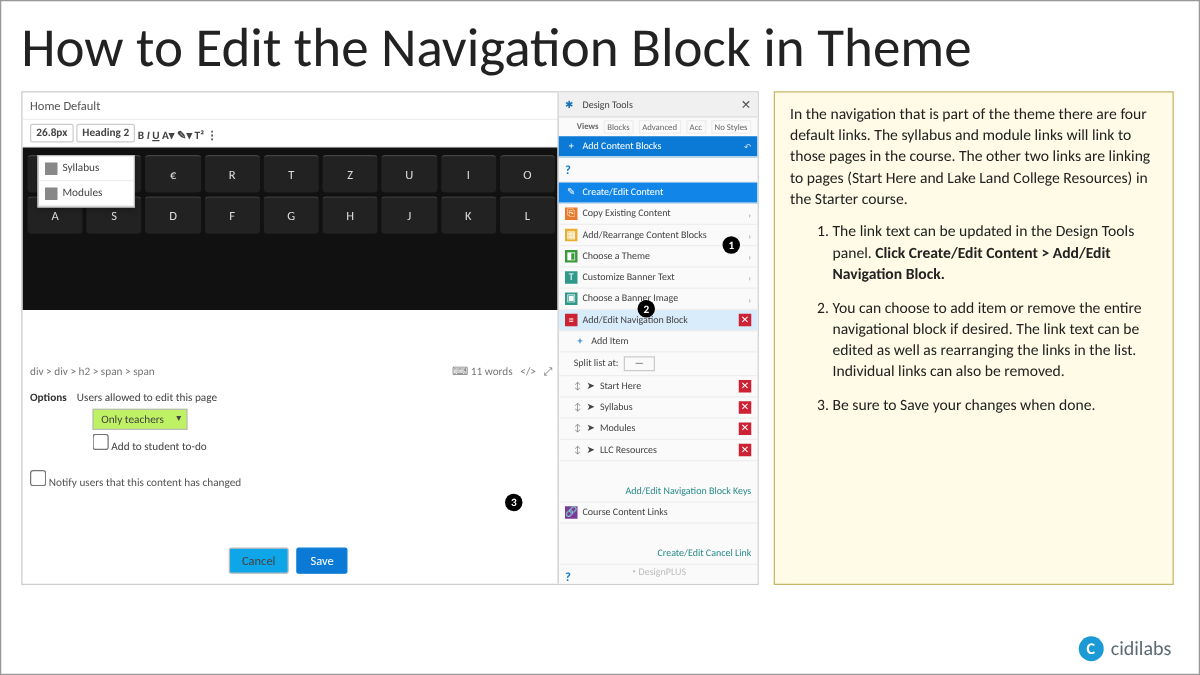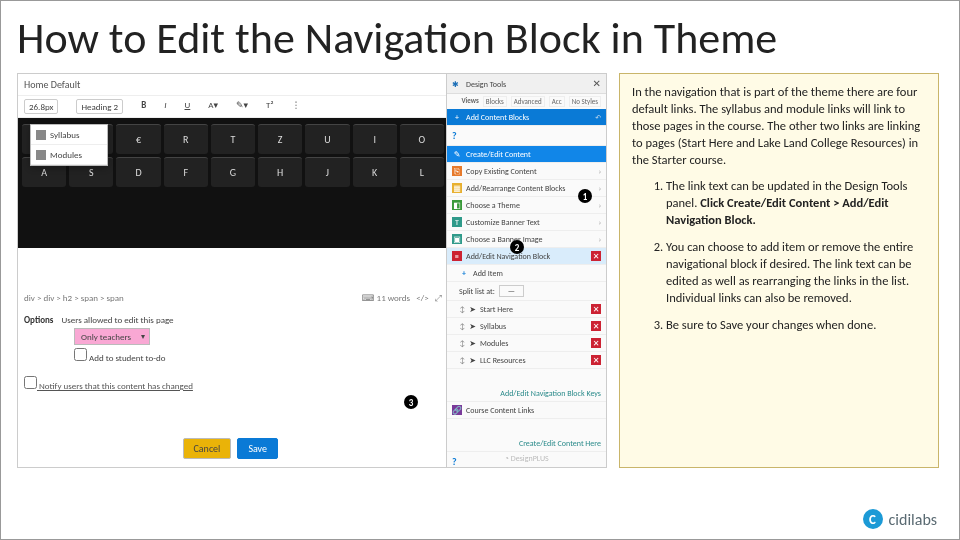--- a/index.html
+++ b/index.html
@@ -7,38 +7,38 @@
   .slide-title { font-size: 44px; font-weight: 400; padding: 10px 16px 8px; color: #222; }
   .content { display: flex; padding: 0 16px; gap: 12px; }
   .left-col { width: 590px; }
   .right-col { width: 320px; }
 
   
   .editor-area { border: 1px solid #ccc; background: #fff; height: 395px; position: relative; font-size: 9px; color: #444; overflow: hidden; }
   .editor-main { position: absolute; left: 0; top: 0; width: 430px; height: 100%; }
   .ed-breadcrumb { padding: 4px 6px; font-size: 10px; color: #555; border-bottom: 1px solid #eee; }
   .ed-tabs { padding: 4px 6px; font-size: 9px; color: #666; display: flex; gap: 10px; }
-  .ed-toolbar { padding: 3px 6px; display: flex; gap: 18px; align-items: flex-start; border-bottom: 1px solid #eee; font-size: 9px; }
+  .ed-toolbar { padding: 3px 6px; display: flex; gap: 2px; align-items: flex-end; border-bottom: 1px solid #eee; font-size: 9px; font-weight: bold; }
   .ed-toolbar .sel { border: 1px solid #ccc; padding: 1px 4px; border-radius: 2px; }
   .ed-content { position: relative; height: 170px; }
   .keyboard { position: absolute; left: 0; top: 0; width: 430px; height: 130px; background: #111; padding: 6px 4px; }
   .krow { display: flex; gap: 3px; margin-bottom: 3px; }
   .key { background: #222; color: #ddd; font-size: 10px; height: 30px; flex: 1; border-radius: 3px; display: flex; align-items: center; justify-content: center; border-top: 1px solid #444; }
   .overlay-card { position: absolute; left: 12px; top: 6px; width: 78px; background: #fff; border: 1px solid #bbb; box-shadow: 0 2px 6px rgba(0,0,0,.3); font-size: 9px; }
   .overlay-card .oc-row { padding: 4px 5px; border-bottom: 1px solid #eee; display: flex; align-items: center; gap: 4px; }
   .overlay-card .oc-ico { width: 10px; height: 10px; background: #888; }
   .ed-path { padding: 4px 6px; font-size: 9px; color: #777; display: flex; justify-content: space-between; }
   .ed-options { padding: 6px 6px; font-size: 9px; }
   .ed-options .lbl { color: #333; font-weight: bold; margin-right: 6px; }
   .ed-options .row { margin: 3px 0 3px 50px; }
-  .ed-options .sel2 { display: inline-block; border: 1px solid #bbb; padding: 2px 18px 2px 6px; background: #f9a8d4; position: relative; }
+  .ed-options .sel2 { display: inline-block; border: 1px solid #bbb; padding: 2px 18px 2px 6px; background: #bef264; position: relative; }
   .ed-options .sel2::after { content: "▾"; position: absolute; right: 4px; font-size: 8px; }
-  .ed-chk { margin: 4px 6px; font-size: 9px; color: #555; text-decoration: underline; }
+  .ed-chk { margin: 4px 6px; font-size: 9px; color: #555; }
   .ed-btns { position: absolute; bottom: 8px; right: 170px; display: flex; gap: 6px; }
-  .ed-btn { padding: 3px 10px; font-size: 10px; border: 1px solid #bbb; background: #eab308; border-radius: 2px; }
+  .ed-btn { padding: 3px 10px; font-size: 10px; border: 1px solid #bbb; background: #0ea5e9; border-radius: 2px; }
   .ed-btn.primary { background: #0a7ad6; color: #fff; border-color: #0a7ad6; }
 
   
   .dt-panel { position: absolute; right: 0; top: 0; width: 160px; height: 100%; border-left: 1px solid #ccc; background: #fafafa; font-size: 8px; }
   .dt-hdr { background: #f0f0f0; padding: 3px 5px; display: flex; align-items: center; gap: 4px; border-bottom: 1px solid #ddd; }
   .dt-hdr .gear { width: 10px; height: 10px; color: #1c6fb7; }
   .dt-hdr .x { margin-left: auto; color: #555; font-size: 10px; }
   .dt-views { padding: 2px 5px; font-size: 7px; color: #666; display: flex; gap: 4px; justify-content: flex-end; }
   .dt-views span { border: 1px solid #eee; padding: 0 2px; }
   .dt-row { display: flex; align-items: center; padding: 3px 5px; border-bottom: 1px solid #eee; gap: 4px; }
@@ -239,21 +239,21 @@
             <span class="del">✕</span>
           </div>
         <div class="dt-row sub" style="justify-content:flex-end">
             <span class="link-teal">Add/Edit Navigation Block Keys</span>
           </div>
         <div class="dt-row">
             <span class="ico sq-p">🔗</span>
             <span>Course Content Links</span>
           </div>
         <div class="dt-row sub" style="justify-content:flex-end">
-            <span class="link-teal">Create/Edit Content Here</span>
+            <span class="link-teal">Create/Edit Cancel Link</span>
           </div>
         <div class="dt-row">
             <span class="q">?</span>
           </div>
         <div class="dt-row dt-sec">
             <span>▸</span>
             <span>Customize the Style</span>
           </div>
         <div class="dt-row dt-sec">
             <span>▸</span>

